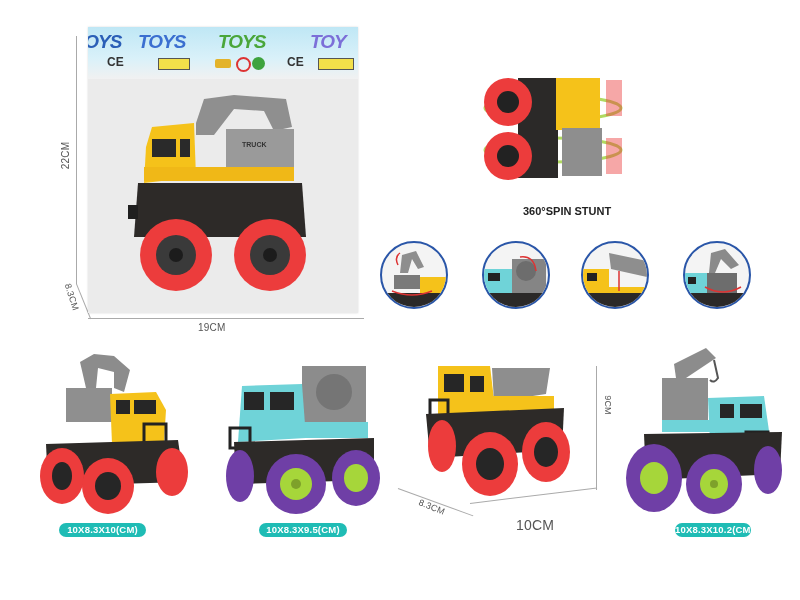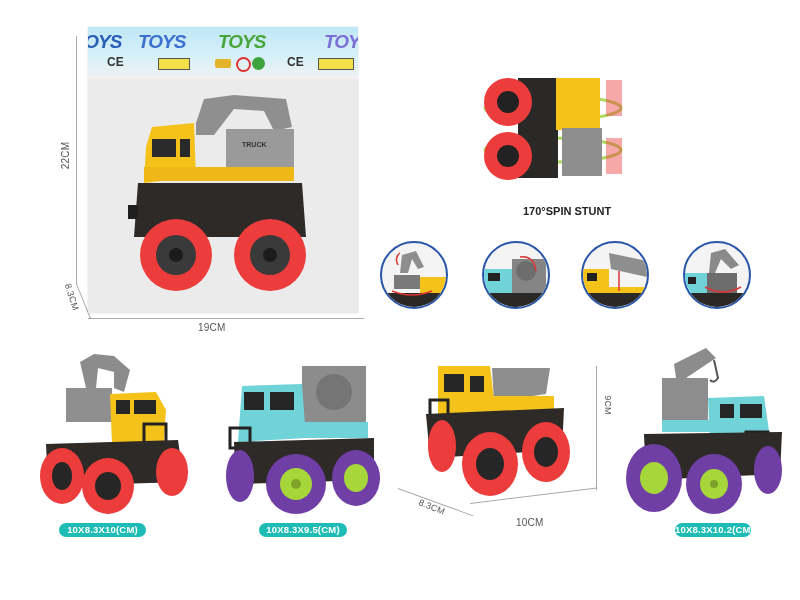--- a/index.html
+++ b/index.html
@@ -30,21 +30,21 @@
 <div class="line" style="left:76px;top:284px;width:1px;height:38px;transform:rotate(-22deg);transform-origin:top left;"></div>
 <div class="dim-text" style="left:58px;top:292px;transform:rotate(72deg);font-size:9px;">8.3CM</div>
 <div class="line" style="left:88px;top:318px;width:276px;height:1px;"></div>
 <div class="dim-text" style="left:198px;top:322px;">19CM</div>
 
 <div class="package">
   <div class="header-strip">
     <span class="toys-word" style="left:-14px;color:#2b5fb7;">TOYS</span>
     <span class="toys-word" style="left:50px;color:#3b6fd0;">TOYS</span>
     <span class="toys-word" style="left:130px;color:#4aa63a;">TOYS</span>
-    <span class="toys-word" style="left:236px;color:#7c6fd8;">TOY</span>
+    <span class="toys-word" style="left:222px;color:#7c6fd8;">TOY</span>
     <span class="ce" style="left:12px;">CE</span>
     <span class="ce" style="left:192px;">CE</span>
     <div class="abs" style="left:70px;top:31px;width:30px;height:10px;background:#f3e04a;border:1px solid #555;"></div>
     <div class="abs" style="left:230px;top:31px;width:34px;height:10px;background:#f3e04a;border:1px solid #555;"></div>
     <div class="abs" style="left:148px;top:30px;width:11px;height:11px;border:2px solid #d33;border-radius:50%;"></div>
     <div class="abs" style="left:164px;top:30px;width:13px;height:13px;background:#3ea33e;border-radius:50%;"></div>
     <div class="abs" style="left:127px;top:32px;width:16px;height:9px;background:#e3b32a;border-radius:2px;"></div>
   </div>
 
   <div class="abs" style="left:36px;top:60px;">
@@ -80,21 +80,21 @@
     <rect x="78" y="10" width="44" height="52" fill="#f5c21a"></rect>
     <rect x="84" y="60" width="40" height="48" fill="#8e8e8e"></rect>
     <rect x="128" y="12" width="16" height="36" fill="#ec3c3c" opacity="0.45"></rect>
     <rect x="128" y="70" width="16" height="36" fill="#ec3c3c" opacity="0.45"></rect>
     <circle cx="30" cy="34" r="24" fill="#ec3c3c"></circle>
     <circle cx="30" cy="34" r="11" fill="#222"></circle>
     <circle cx="30" cy="88" r="24" fill="#ec3c3c"></circle>
     <circle cx="30" cy="88" r="11" fill="#222"></circle>
   </svg>
 </div>
-<div class="spin-label" style="left:523px;top:205px;">170°SPIN STUNT</div>
+<div class="spin-label" style="left:523px;top:205px;">360°SPIN STUNT</div>
 
 <div class="circle" style="left:380px;top:241px;">
   <svg width="64" height="64" viewBox="0 0 64 64">
     <polygon points="20,12 34,8 42,24 36,26 30,16 26,30 18,30" fill="#8e8e8e"></polygon>
     <rect x="12" y="32" width="26" height="14" fill="#7a7a7a"></rect>
     <rect x="38" y="34" width="26" height="16" fill="#f5c21a"></rect>
     <rect x="0" y="50" width="64" height="14" fill="#2b2928"></rect>
     <path d="M10,48 Q30,56 50,48" stroke="#d33" stroke-width="1.5" fill="none"></path>
     <path d="M16,22 Q12,14 18,10" stroke="#d33" stroke-width="1.5" fill="none"></path>
   </svg>
@@ -180,21 +180,21 @@
     <ellipse cx="22" cy="80" rx="14" ry="26" fill="#ec3c3c"></ellipse>
     <ellipse cx="70" cy="98" rx="28" ry="32" fill="#ec3c3c"></ellipse>
     <ellipse cx="70" cy="98" rx="14" ry="16" fill="#262626"></ellipse>
     <ellipse cx="126" cy="86" rx="24" ry="30" fill="#ec3c3c"></ellipse>
     <ellipse cx="126" cy="86" rx="12" ry="15" fill="#262626"></ellipse>
   </svg>
 </div>
 <div class="line" style="left:596px;top:366px;width:1px;height:124px;"></div>
 <div class="dim-text" style="left:598px;top:400px;transform:rotate(90deg);font-size:9px;">9CM</div>
 <div class="line" style="left:470px;top:503px;width:128px;height:1px;transform:rotate(-7deg);transform-origin:left center;"></div>
-<div class="dim-text" style="left:516px;top:517px;font-size:10px;text-align:center;">10CM</div>
+<div class="dim-text" style="left:516px;top:517px;font-size:14px;text-align:center;">10CM</div>
 <div class="line" style="left:398px;top:488px;width:80px;height:1px;transform:rotate(20deg);transform-origin:left center;"></div>
 <div class="dim-text" style="left:418px;top:502px;transform:rotate(22deg);font-size:9px;">8.3CM</div>
 
 <div class="abs" style="left:614px;top:338px;">
   <svg width="170" height="180" viewBox="0 0 170 180">
     <polygon points="60,26 92,10 102,20 72,40 62,40" fill="#8c8c8c"></polygon>
     <path d="M100,22 L104,40 Q100,46 96,42" stroke="#555" stroke-width="2" fill="none"></path>
     <rect x="48" y="40" width="46" height="42" fill="#8d8d8d"></rect>
     <path d="M94,60 L150,58 L156,100 L96,104 Z" fill="#6fd3d8"></path>
     <rect x="106" y="66" width="14" height="14" fill="#262626"></rect>

